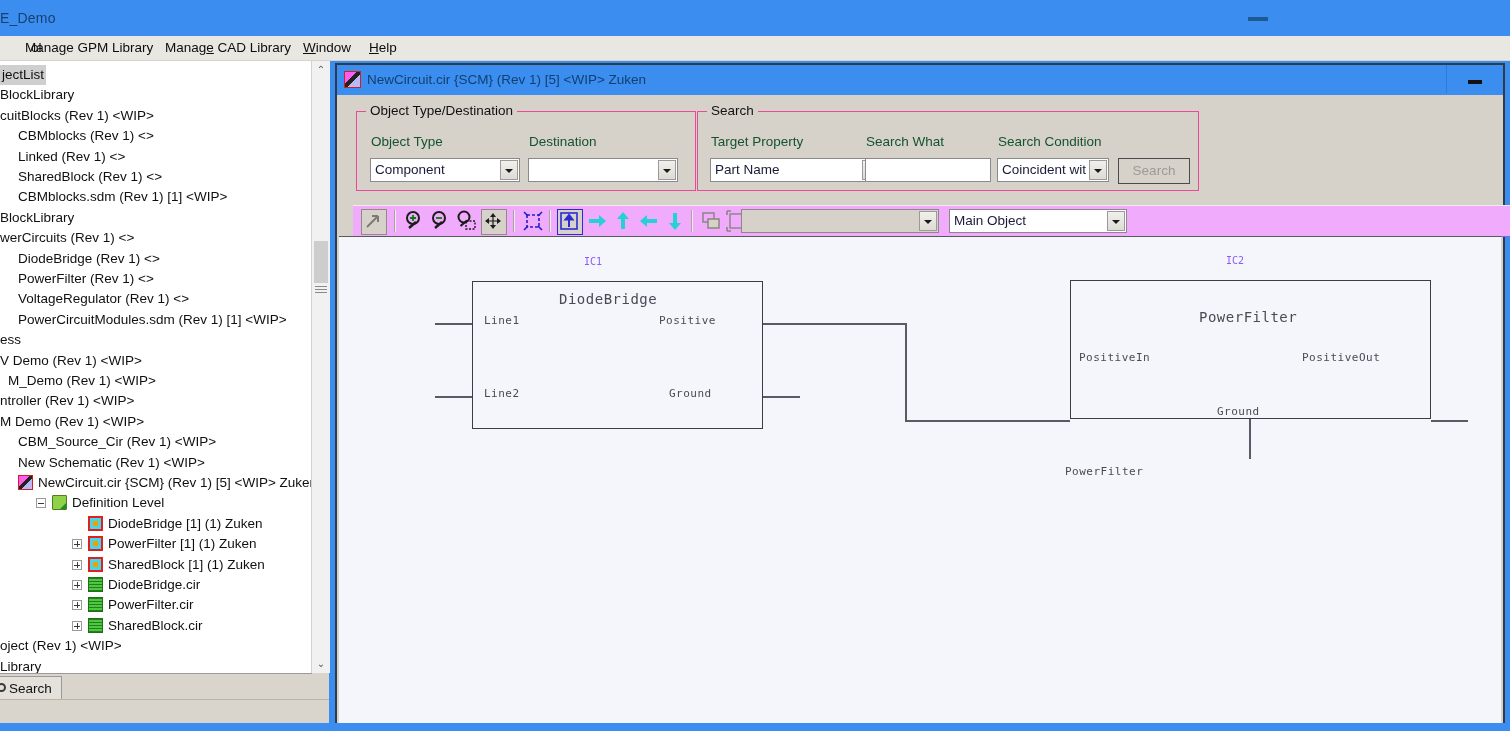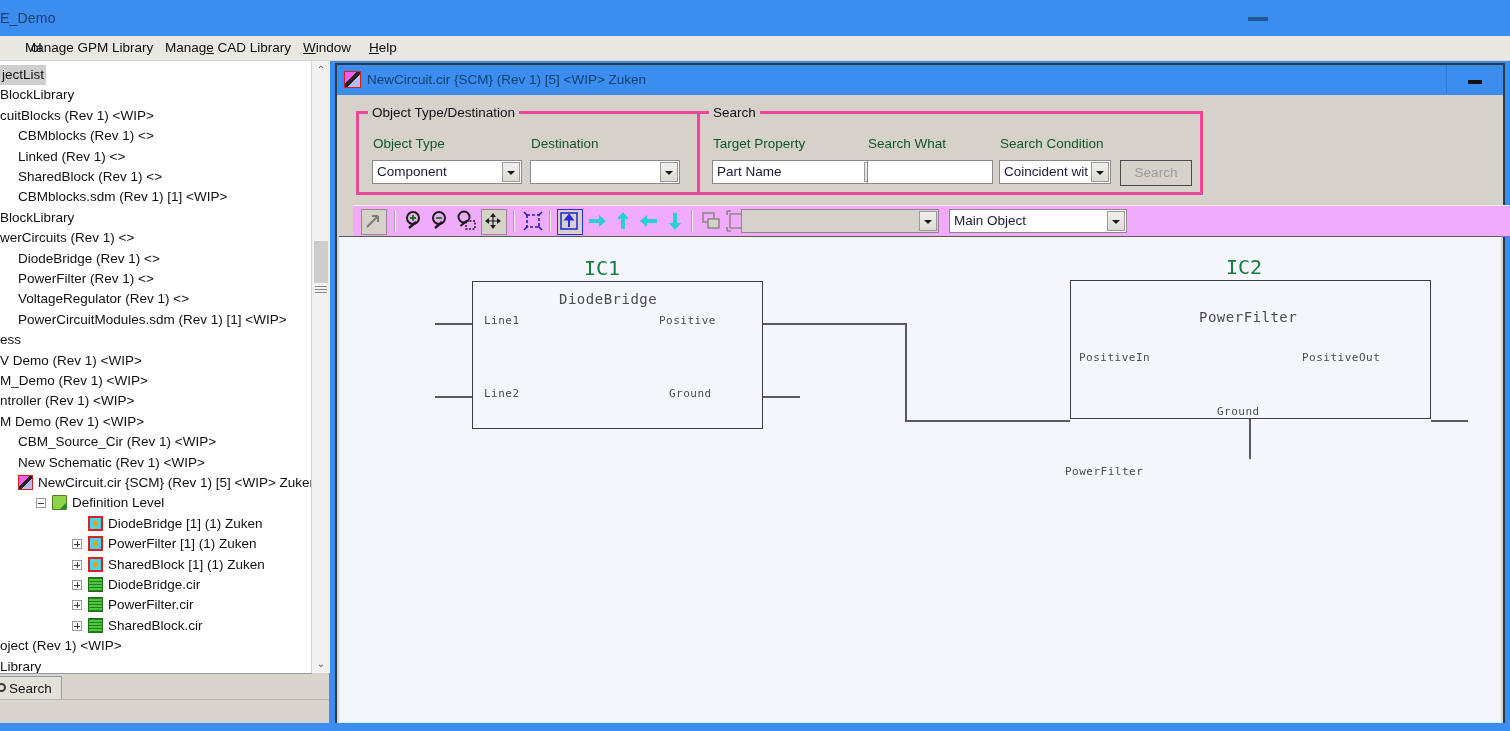--- a/index.html
+++ b/index.html
@@ -147,21 +147,21 @@
     position:absolute;left:30px;top:7px;font-size:13.5px;color:#11406e;white-space:nowrap;
   }
   .childmin{
     position:absolute;right:0;top:0;width:56px;height:28px;background:#3b8ef0;
     border-left:1px solid #2f7ad4;
   }
   .childmin .bar{position:absolute;left:21px;top:15px;width:14px;height:4px;background:#111;}
 
   
   .gbox{
-    position:absolute;border:3px solid #ec4899;background:transparent;
+    position:absolute;border:1px solid #ec4899;background:transparent;
   }
   .gbox .glabel{
     position:absolute;left:9px;top:-9px;background:#d6d2ca;padding:0 4px;
     font-size:13.5px;color:#111;
   }
   .flabel{position:absolute;font-size:13.5px;color:#14532d;white-space:nowrap;}
 
   .combo{
     position:absolute;height:24px;background:#fff;border:1px solid #8a8a8a;
     box-sizing:border-box;
@@ -203,21 +203,21 @@
   .canvas{
     position:absolute;left:2px;top:171px;width:1162px;height:504px;
     background:#f5f6fc;border-top:1px solid #5a5a5a;overflow:hidden;
   }
   .blk{
     position:absolute;border:1px solid #3b3b4a;background:#f5f6fc;box-sizing:border-box;
   }
   .wire{position:absolute;background:#5a5a66;}
   .refdes{
     position:absolute;font-family:"DejaVu Sans Mono",monospace;
-    font-size:20px;color:#15803d;white-space:nowrap;
+    font-size:10px;color:#8b5cf6;white-space:nowrap;
   }
   .btxt{
     position:absolute;font-family:"DejaVu Sans Mono",monospace;
     font-size:11px;color:#4a4a55;white-space:nowrap;letter-spacing:.5px;
   }
   .btxt.small{font-size:14px;}
   .bottomstrip{
     position:absolute;left:0;bottom:0;width:1510px;height:8px;background:#3b8ef0;
   }
 </style>
@@ -253,21 +253,21 @@
         <div class="trow" style="top: 106px; left: 18px;"><span class="tlabel">SharedBlock (Rev 1) &lt;&gt;</span></div>
         <div class="trow" style="top: 126.4px; left: 18px;"><span class="tlabel">CBMblocks.sdm (Rev 1) [1] &lt;WIP&gt;</span></div>
         <div class="trow" style="top: 146.8px; left: 0px;"><span class="tlabel">BlockLibrary</span></div>
         <div class="trow" style="top: 167.2px; left: 0px;"><span class="tlabel">werCircuits (Rev 1) &lt;&gt;</span></div>
         <div class="trow" style="top: 187.6px; left: 18px;"><span class="tlabel">DiodeBridge (Rev 1) &lt;&gt;</span></div>
         <div class="trow" style="top: 208px; left: 18px;"><span class="tlabel">PowerFilter (Rev 1) &lt;&gt;</span></div>
         <div class="trow" style="top: 228.4px; left: 18px;"><span class="tlabel">VoltageRegulator (Rev 1) &lt;&gt;</span></div>
         <div class="trow" style="top: 248.8px; left: 18px;"><span class="tlabel">PowerCircuitModules.sdm (Rev 1) [1] &lt;WIP&gt;</span></div>
         <div class="trow" style="top: 269.2px; left: 0px;"><span class="tlabel">ess</span></div>
         <div class="trow" style="top: 289.6px; left: 0px;"><span class="tlabel">V Demo (Rev 1) &lt;WIP&gt;</span></div>
-        <div class="trow" style="top: 310px; left: 0px;"><span class="tlabel">M_Demo (Rev 1) &lt;WIP&gt;</span></div>
+        <div class="trow" style="top: 310px; left: 0px; padding-left: 8px;"><span class="tlabel">M_Demo (Rev 1) &lt;WIP&gt;</span></div>
         <div class="trow" style="top: 330.4px; left: 0px;"><span class="tlabel">ntroller (Rev 1) &lt;WIP&gt;</span></div>
         <div class="trow" style="top: 350.8px; left: 0px;"><span class="tlabel">M Demo (Rev 1) &lt;WIP&gt;</span></div>
         <div class="trow" style="top: 371.2px; left: 18px;"><span class="tlabel">CBM_Source_Cir (Rev 1) &lt;WIP&gt;</span></div>
         <div class="trow" style="top: 391.6px; left: 18px;"><span class="tlabel">New Schematic (Rev 1) &lt;WIP&gt;</span></div>
         <div class="trow" style="top: 412px; left: 18px;"><span class="ticon ic-scm"></span><span class="tlabel">NewCircuit.cir {SCM} (Rev 1) [5] &lt;WIP&gt; Zuken</span></div>
         <div class="trow" style="top: 432.4px; left: 36px;"><span class="texp"></span><span class="ticon ic-folder"></span><span class="tlabel">Definition Level</span></div>
         <div class="trow" style="top: 452.8px; left: 72px;"><span class="tdash"></span><span class="ticon ic-zuken"></span><span class="tlabel">DiodeBridge [1] (1) Zuken</span></div>
         <div class="trow" style="top: 473.2px; left: 72px;"><span class="texp plus"></span><span class="ticon ic-zuken"></span><span class="tlabel">PowerFilter [1] (1) Zuken</span></div>
         <div class="trow" style="top: 493.6px; left: 72px;"><span class="texp plus"></span><span class="ticon ic-zuken"></span><span class="tlabel">SharedBlock [1] (1) Zuken</span></div>
         <div class="trow" style="top: 514px; left: 72px;"><span class="texp plus"></span><span class="ticon ic-cir"></span><span class="tlabel">DiodeBridge.cir</span></div>

